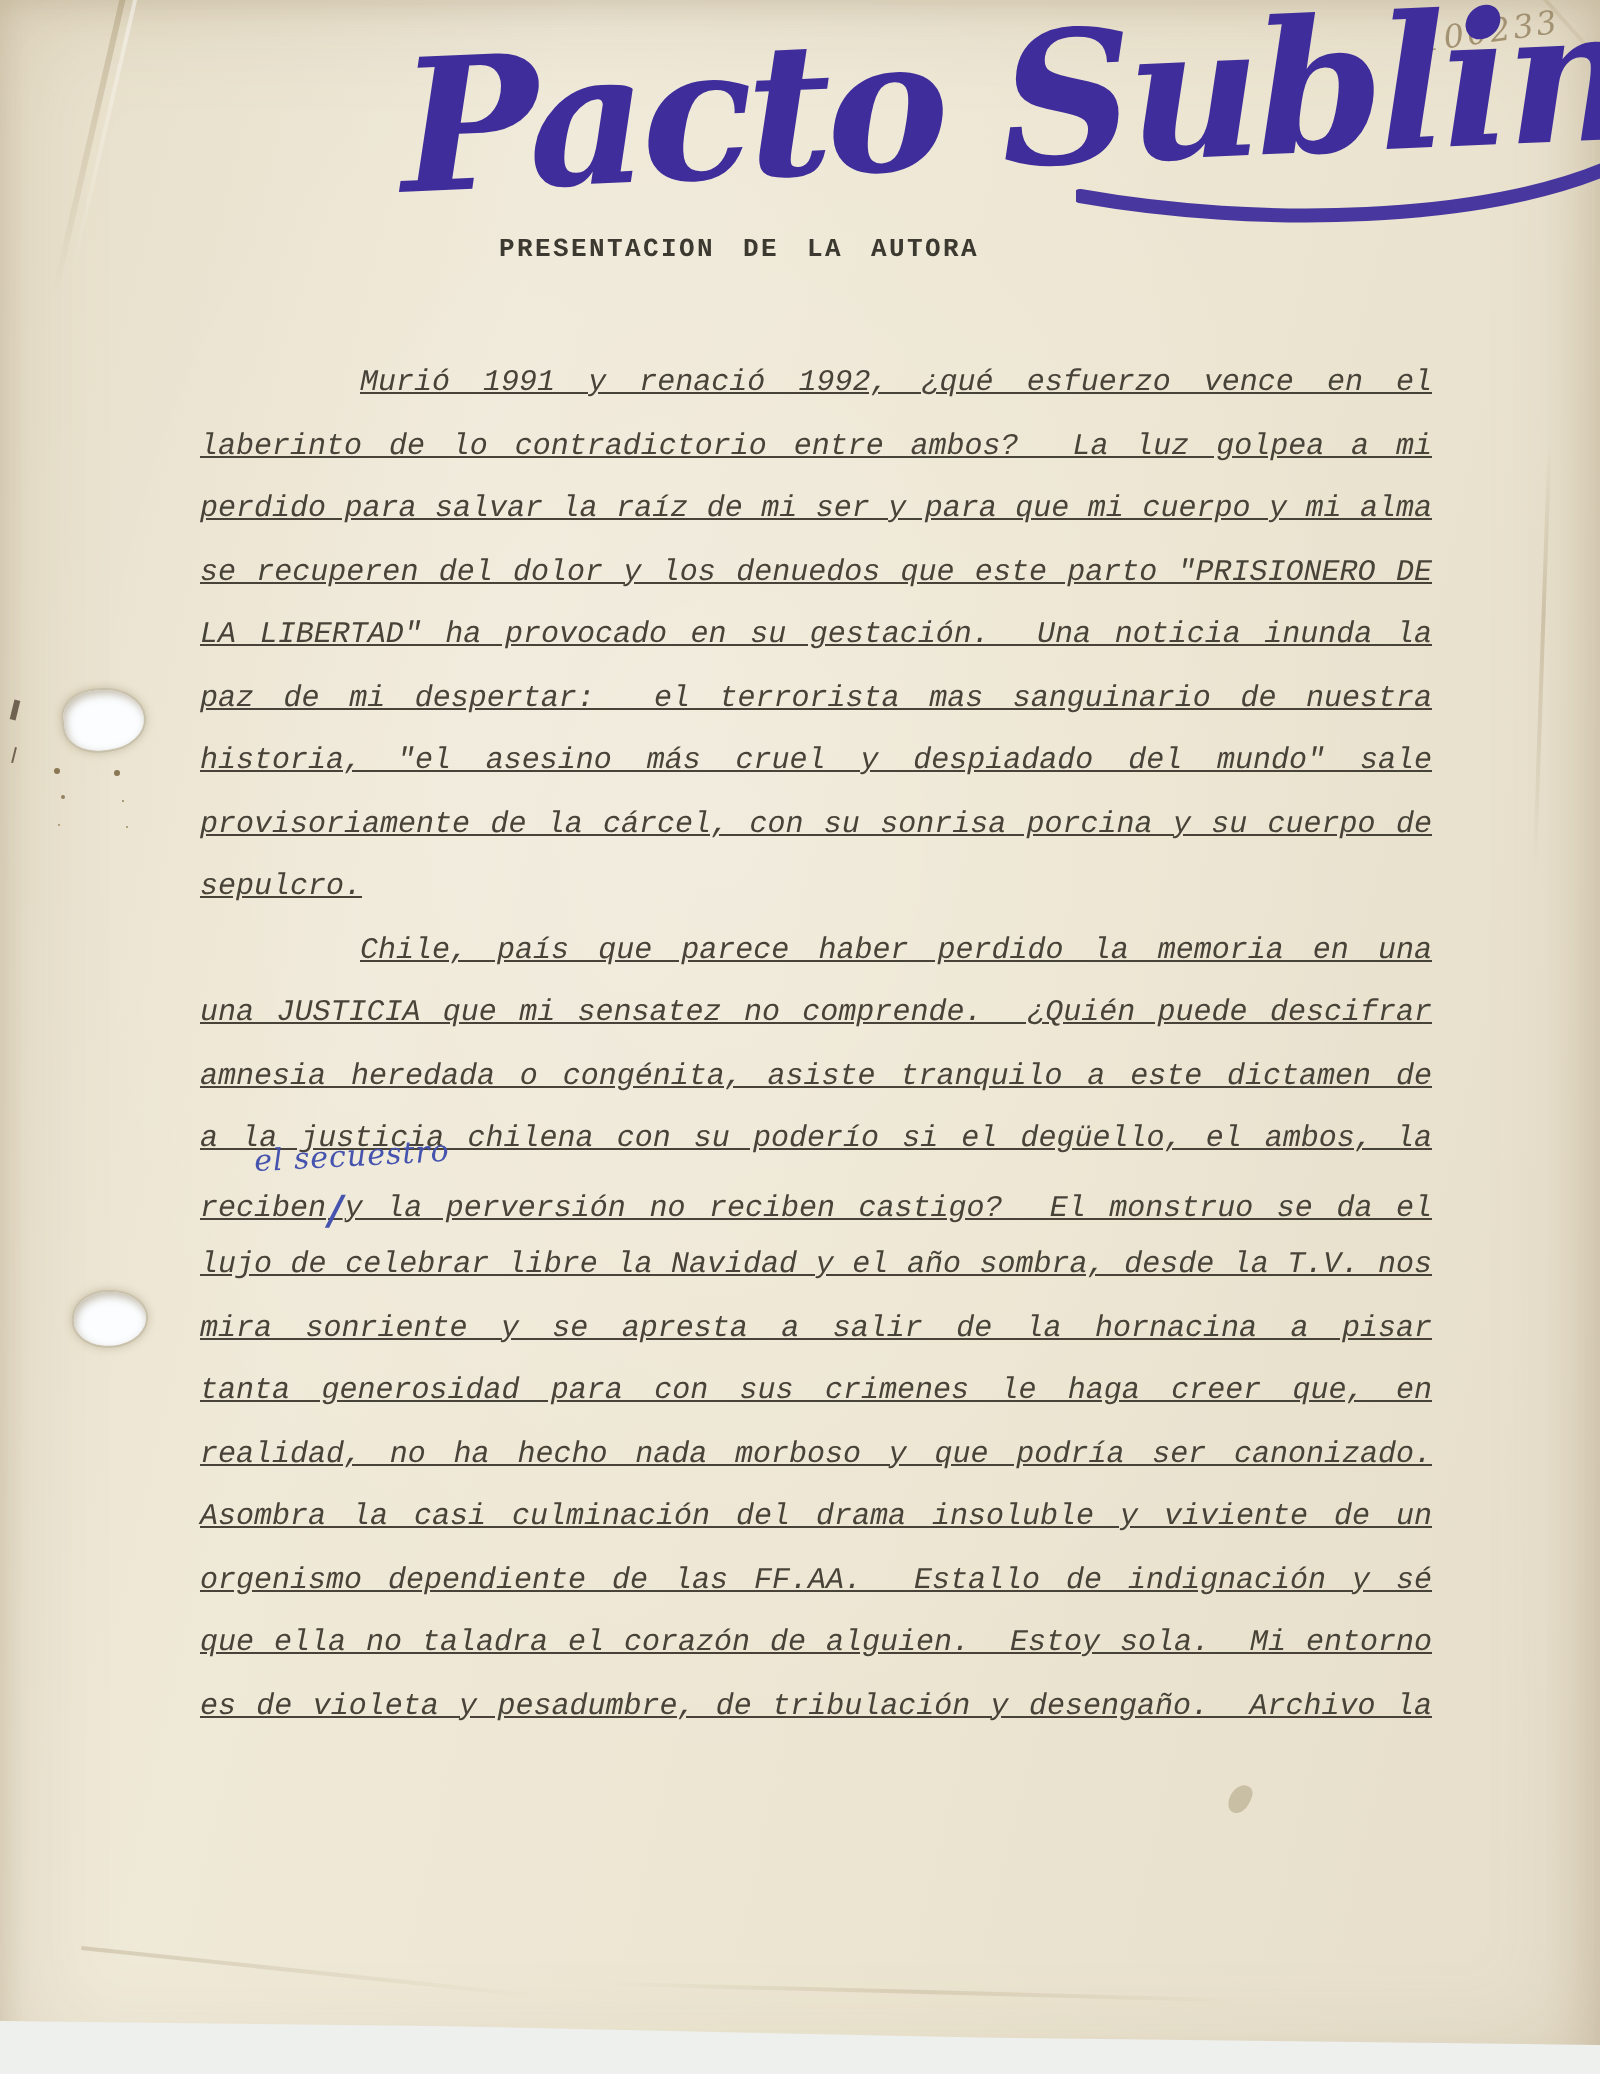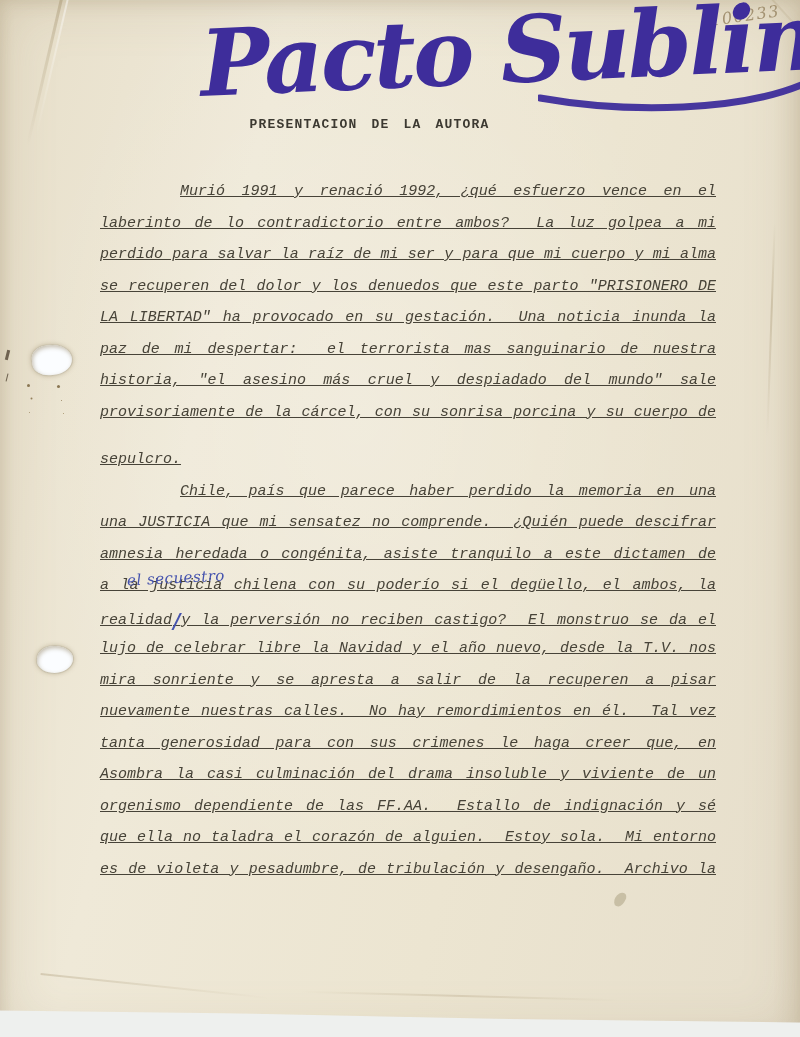--- a/index.html
+++ b/index.html
@@ -77,21 +77,21 @@
   }
 
   
   .typed-body{
     position:absolute;left:100px;top:176px;width:616px;
     font-family:"Liberation Mono", monospace;font-style:italic;
     font-size:15px;color:#474338;
   }
   .line{height:31.5px;line-height:31.5px;text-align:justify;text-align-last:justify;text-decoration:underline;}
   .line.indent{padding-left:80px;}
-  .line.nojust{text-align:left;text-align-last:left;margin-top:16px;}
+  .line.nojust{text-align:left;text-align-last:left;}
 
   
   .caret-mark{
     color:#4553ae;font-family:"DejaVu Serif", serif;font-style:italic;font-weight:bold;
     font-size:20px;position:relative;top:4px;margin:0 1px;
   }
   .annotation{
     position:absolute;left:127px;top:569px;
     font-family:"DejaVu Serif", serif;font-style:italic;
     font-size:15px;letter-spacing:.5px;color:#4553ae;
@@ -133,25 +133,25 @@
         <div class="line">se recuperen del dolor y los denuedos que este parto "PRISIONERO DE</div>
         <div class="line">LA LIBERTAD" ha provocado en su gestación.&nbsp; Una noticia inunda la</div>
         <div class="line">paz de mi despertar:&nbsp; el terrorista mas sanguinario de nuestra</div>
         <div class="line">historia, "el asesino más cruel y despiadado del mundo" sale</div>
         <div class="line">provisoriamente de la cárcel, con su sonrisa porcina y su cuerpo de</div>
         <div class="line nojust">sepulcro.</div>
         <div class="line indent">Chile, país que parece haber perdido la memoria en una</div>
         <div class="line">una JUSTICIA que mi sensatez no comprende.&nbsp; ¿Quién puede descifrar</div>
         <div class="line">amnesia heredada o congénita, asiste tranquilo a este dictamen de</div>
         <div class="line">a la justicia chilena con su poderío si el degüello, el ambos, la</div>
-        <div class="line"><span>realidad</span><span class="caret-mark">/</span><span>y la perversión no reciben castigo?&nbsp; El monstruo se da el</span></div>
-        <div class="line">lujo de celebrar libre la Navidad y el año nuevo, desde la T.V. nos</div>
-        <div class="line">mira sonriente y se apresta a salir de la recuperen a pisar</div>
-        <div class="line">nuevamente nuestras calles.&nbsp; No hay remordimientos en él.&nbsp; Tal vez</div>
+        <div class="line"><span>reciben</span><span class="caret-mark">/</span><span>y la perversión no reciben castigo?&nbsp; El monstruo se da el</span></div>
+        <div class="line">lujo de celebrar libre la Navidad y el año sombra, desde la T.V. nos</div>
+        <div class="line">mira sonriente y se apresta a salir de la hornacina a pisar</div>
         <div class="line">tanta generosidad para con sus crimenes le haga creer que, en</div>
+        <div class="line">realidad, no ha hecho nada morboso y que podría ser canonizado.</div>
         <div class="line">Asombra la casi culminación del drama insoluble y viviente de un</div>
         <div class="line">orgenismo dependiente de las FF.AA.&nbsp; Estallo de indignación y sé</div>
         <div class="line">que ella no taladra el corazón de alguien.&nbsp; Estoy sola.&nbsp; Mi entorno</div>
         <div class="line">es de violeta y pesadumbre, de tribulación y desengaño.&nbsp; Archivo la</div>
       </div>
 
     <div class="annotation">el secuestro</div>
 
   </div>
 </div>

